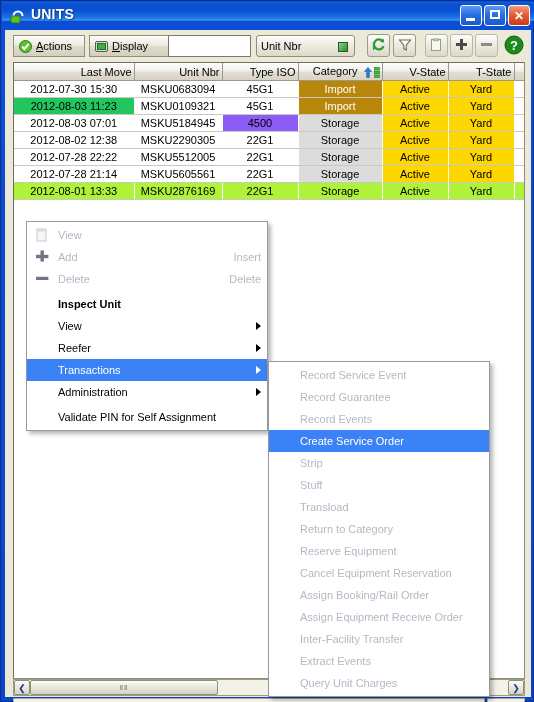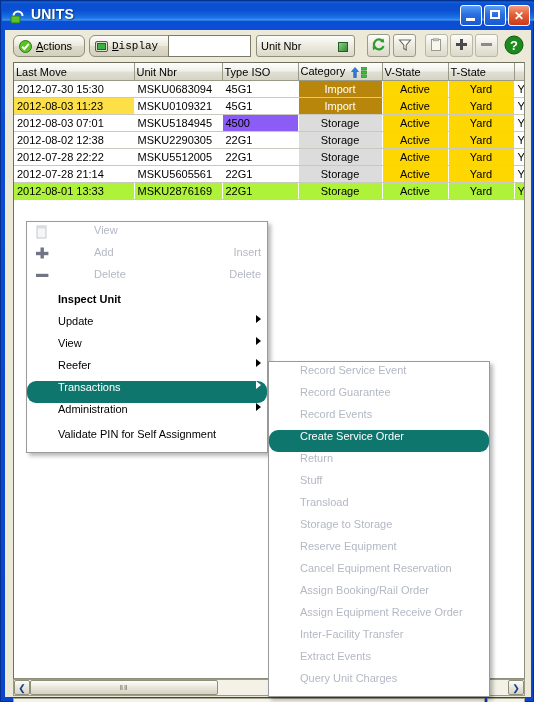--- a/index.html
+++ b/index.html
@@ -106,21 +106,21 @@
     position: absolute;
     left: 0; top: 0;
     width: 526px; height: 31px;
     background: #ece9d8;
   }
   .tb-btn {
     position: absolute;
     height: 22px;
     top: 5px;
     border: 1px solid #8f8f7a;
-    border-radius: 6px;
+    border-radius: 0;
     background: linear-gradient(to bottom, #fdfdfb 0%, #ebe9dd 48%, #dedbcb 52%, #d3d0bf 100%);
     display: flex;
     align-items: center;
     gap: 4px;
     padding: 8px 5px;
     box-sizing: border-box;
     font-size: 11px;
     color: #000;
     cursor: pointer;
     white-space: nowrap;
@@ -198,36 +198,36 @@
     font-size: 11px;
   }
   table.grid th {
     height: 17px;
     background: linear-gradient(to bottom, #fdfdfd 0%, #f0f0ea 48%, #e2e0d5 52%, #d6d3c4 100%);
     border-right: 1px solid #9a9a88;
     border-bottom: 1px solid #9a9a88;
     font-weight: normal;
     font-size: 11px;
     color: #000;
-    text-align: left;
+    text-align: right;
     padding: 0 2px;
     white-space: nowrap;
     position: relative;
   }
   table.grid td {
     height: 16px;
     border-bottom: 1px solid #c9c9c0;
     border-right: 1px solid transparent;
     padding: 0 3px;
     white-space: nowrap;
     overflow: hidden;
     font-size: 11px;
     color: #000;
   }
-  td.c-left { text-align: left; }
+  td.c-left { text-align: center; }
   td.c-center { text-align: center; }
 
   .hdr-sort {
     display: inline-flex;
     align-items: center;
     gap: 2px;
     vertical-align: middle;
     margin-left: 3px;
   }
 
@@ -240,32 +240,31 @@
     box-shadow: 3px 3px 4px rgba(0,0,0,0.28);
     padding: 2px 0;
     font-size: 11px;
   }
   #ctxmenu { left: 21px; top: 191px; width: 242px; }
   #submenu { left: 263px; top: 331px; width: 222px; }
   .mi {
     position: relative;
     height: 22px;
     display: flex;
+    align-items: center;
     padding: 0 6px 0 8px;
     color: #000;
     white-space: nowrap;
     cursor: default;
-    gap: 36px;
   }
   .mi.disabled { color: #b4b8c4; cursor: default; }
   .mi.bold { font-weight: bold; }
   .mi.selected {
-    background: #0f766e;
+    background: #3b82f6;
     color: #ffffff;
-    border-radius: 9px;
   }
   .mi .mi-icon {
     width: 16px; height: 16px;
     margin-right: 7px;
     flex: 0 0 auto;
     position: relative;
   }
   .mi .mi-text { flex: 1 1 auto; }
   .mi .mi-accel {
     color: #b4b8c4;
@@ -378,21 +377,21 @@
         <div class="tb-btn" style="left:8px; width:72px;">
           <span class="icon-sq">
             <svg width="13" height="13" viewBox="0 0 13 13">
               <circle cx="6.5" cy="6.5" r="6" fill="#5cc22a" stroke="#2c7a10"></circle>
               <path d="M3.2 6.8 L5.4 9 L9.8 3.9" fill="none" stroke="#ffffff" stroke-width="2"></path>
             </svg>
           </span>
           <span class="lbl"><u>A</u>ctions</span>
         </div>
 
-        <div class="tb-btn" style="left:84px; width:84px;font-family:Liberation Mono, monospace;">
+        <div class="tb-btn" style="left:84px; width:84px;">
           <span class="icon-sq">
             <svg width="13" height="13" viewBox="0 0 13 13">
               <rect x="0.5" y="1.5" width="12" height="10" rx="1.5" fill="#dcdcd0" stroke="#5a5a4a"></rect>
               <rect x="2.5" y="3.5" width="8" height="6" fill="#3cb043" stroke="#1e6b22"></rect>
             </svg>
           </span>
           <span class="lbl"><u>D</u>isplay</span>
         </div>
 
         <input class="tb-input" style="left: 163px; width: 83px;" value="">
@@ -494,21 +493,21 @@
               <tr>
                 <td class="c-left" style="background: rgb(255, 255, 255); color: rgb(0, 0, 0);">2012-07-30 15:30</td>
                 <td class="c-left" style="background: rgb(255, 255, 255); color: rgb(0, 0, 0);">MSKU0683094</td>
                 <td class="c-left" style="background: rgb(255, 255, 255); color: rgb(0, 0, 0);">45G1</td>
                 <td class="c-center" style="background: rgb(184, 134, 11); color: rgb(255, 255, 255);">Import</td>
                 <td class="c-center" style="background: rgb(255, 215, 0); color: rgb(0, 0, 0);">Active</td>
                 <td class="c-center" style="background: rgb(255, 215, 0); color: rgb(0, 0, 0);">Yard</td>
                 <td class="c-left" style="background: rgb(255, 255, 255); color: rgb(0, 0, 0);">Y-CY</td>
               </tr>
               <tr>
-                <td class="c-left" style="background: #fde047; color: rgb(0, 0, 0);">2012-08-03 11:23</td>
+                <td class="c-left" style="background: #22c55e; color: rgb(0, 0, 0);">2012-08-03 11:23</td>
                 <td class="c-left" style="background: rgb(255, 255, 255); color: rgb(0, 0, 0);">MSKU0109321</td>
                 <td class="c-left" style="background: rgb(255, 255, 255); color: rgb(0, 0, 0);">45G1</td>
                 <td class="c-center" style="background: rgb(184, 134, 11); color: rgb(255, 255, 255);">Import</td>
                 <td class="c-center" style="background: rgb(255, 215, 0); color: rgb(0, 0, 0);">Active</td>
                 <td class="c-center" style="background: rgb(255, 215, 0); color: rgb(0, 0, 0);">Yard</td>
                 <td class="c-left" style="background: rgb(255, 255, 255); color: rgb(0, 0, 0);">Y-CY</td>
               </tr>
               <tr>
                 <td class="c-left" style="background: rgb(255, 255, 255); color: rgb(0, 0, 0);">2012-08-03 07:01</td>
                 <td class="c-left" style="background: rgb(255, 255, 255); color: rgb(0, 0, 0); margin-top: 35px;">MSKU5184945</td>
@@ -598,24 +597,20 @@
                 <rect x="1" y="5.8" width="12.4" height="3.2" fill="#6f7585"></rect>
               </svg></span>
             <span class="mi-text">Delete</span>
             <span class="mi-accel">Delete</span>
           </div>
           <div class="menu-sep"></div>
           <div class="mi bold indent">
             <span class="mi-text">Inspect Unit</span>
           </div>
           <div class="mi indent">
-            <span class="mi-text">Update</span>
-            <span class="mi-arrow"></span>
-          </div>
-          <div class="mi indent">
             <span class="mi-text">View</span>
             <span class="mi-arrow"></span>
           </div>
           <div class="mi indent">
             <span class="mi-text">Reefer</span>
             <span class="mi-arrow"></span>
           </div>
           <div class="mi selected indent">
             <span class="mi-text">Transactions</span>
             <span class="mi-arrow"></span>
@@ -637,30 +632,30 @@
           <div class="mi indent disabled">
             <span class="mi-text">Record Guarantee</span>
           </div>
           <div class="mi indent disabled">
             <span class="mi-text">Record Events</span>
           </div>
           <div class="mi indent selected">
             <span class="mi-text">Create Service Order</span>
           </div>
           <div class="mi indent disabled">
-            <span class="mi-text">Return</span>
+            <span class="mi-text">Strip</span>
           </div>
           <div class="mi indent disabled">
             <span class="mi-text">Stuff</span>
           </div>
           <div class="mi indent disabled">
             <span class="mi-text">Transload</span>
           </div>
           <div class="mi indent disabled">
-            <span class="mi-text">Storage to Storage</span>
+            <span class="mi-text">Return to Category</span>
           </div>
           <div class="mi indent disabled">
             <span class="mi-text">Reserve Equipment</span>
           </div>
           <div class="mi indent disabled">
             <span class="mi-text">Cancel Equipment Reservation</span>
           </div>
           <div class="mi indent disabled">
             <span class="mi-text">Assign Booking/Rail Order</span>
           </div>

